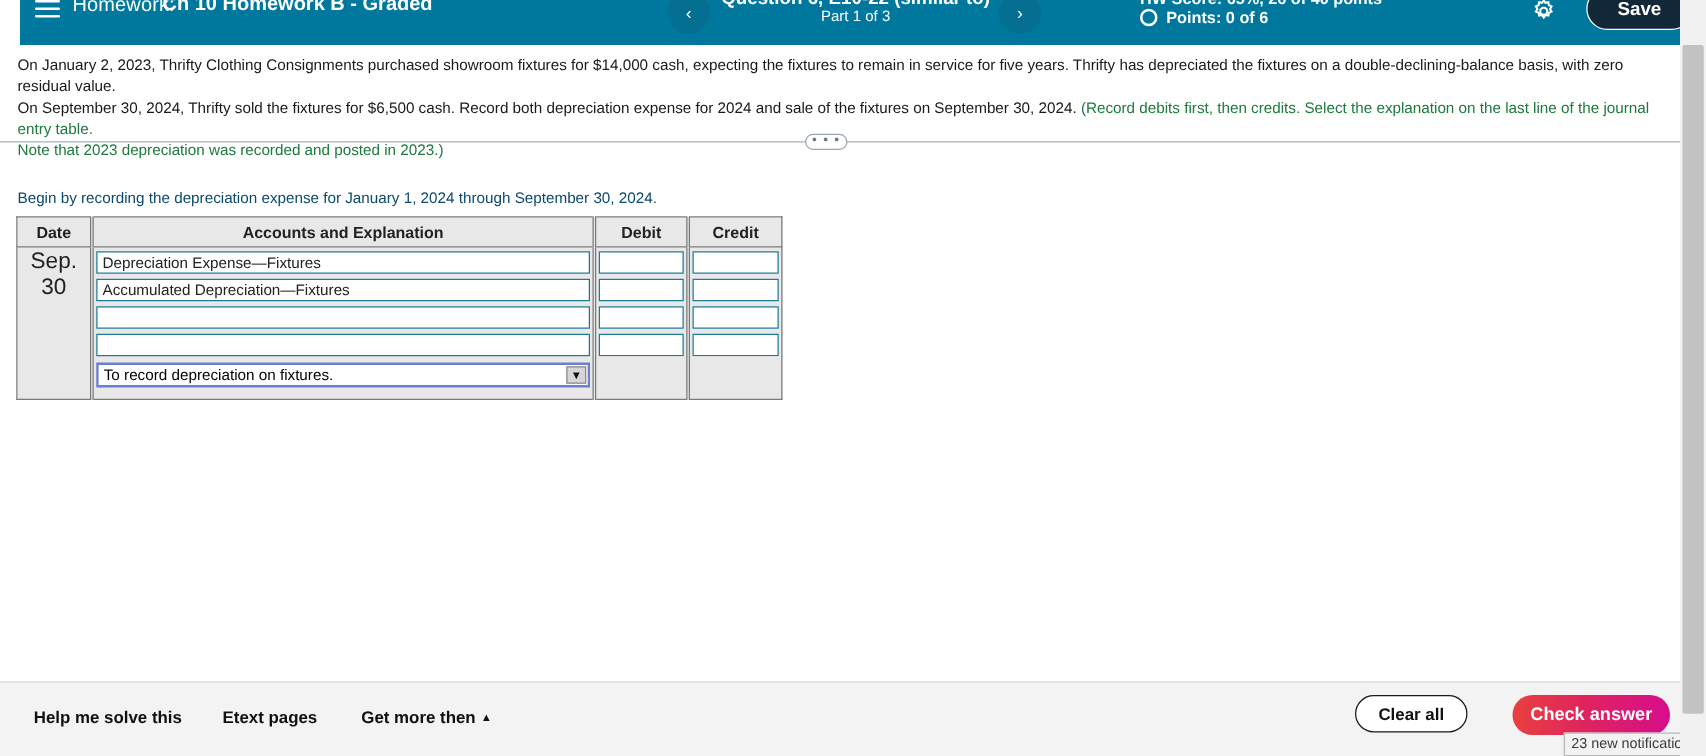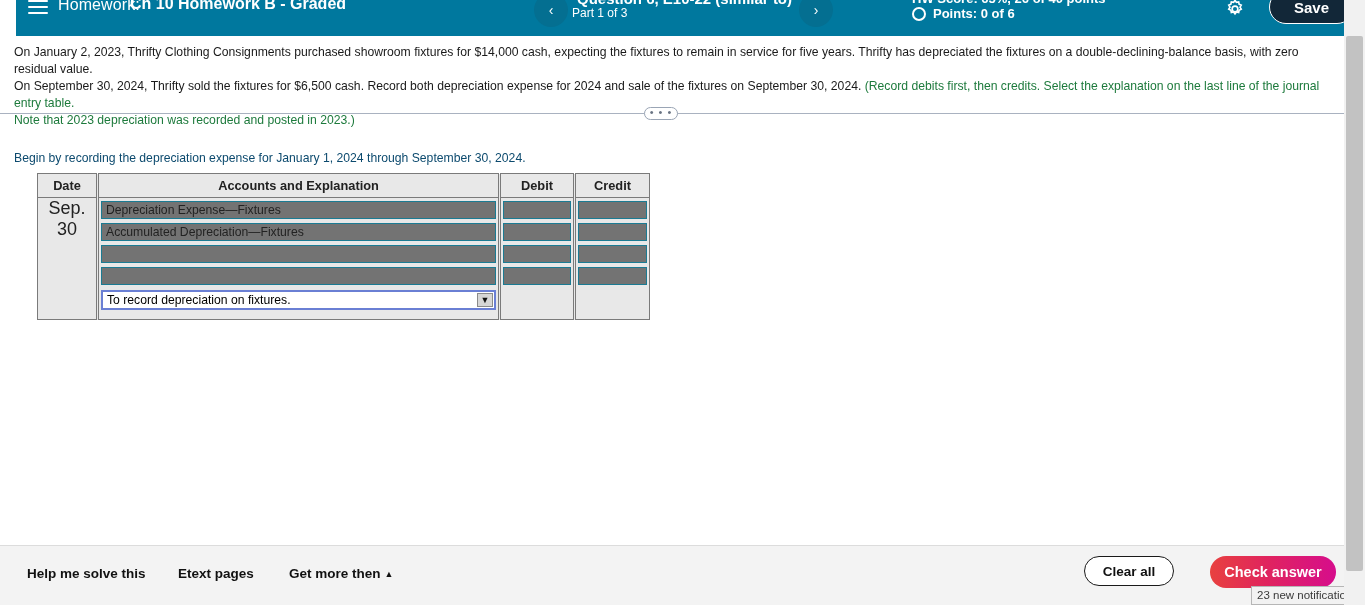--- a/index.html
+++ b/index.html
@@ -82,21 +82,21 @@
     width: 225px;
     text-align: center;
     font-size: 15px;
     font-weight: bold;
     white-space: nowrap;
   }
   .q-part {
     position: absolute;
     left: 556px; top: 6px;
     width: 225px;
-    text-align: left;
+    text-align: center;
     font-size: 12px;
     font-weight: 400;
   }
 
   .hw-score {
     position: absolute;
     left: 896px; top: -9px;
     font-size: 13px;
     font-weight: bold;
     white-space: nowrap;
@@ -188,21 +188,20 @@
     color: #0c4a6e;
   }
 
   
   .jtable {
     position: absolute;
     top: 173px; left: 13px;
     border-collapse: collapse;
     background: #ffffff;
     font-size: 12.5px;
-    margin-left: 24px;
   }
   .jtable th {
     background: #e8e8e8;
     border: 1px solid #7a7a7a;
     border-right: 3px double #7a7a7a;
     font-weight: bold;
     color: #222222;
     height: 24px;
     padding: 0 4px;
     font-size: 12.8px;
@@ -232,21 +231,21 @@
   }
 
   .cellstack { padding: 3px 2px 4px 2px; }
 
   .field {
     display: block;
     width: 100%;
     height: 18px;
     margin-bottom: 4px;
     border: 1px solid #1b7b93;
-    background: #737373;
+    background: #ffffff;
     font-family: "Liberation Sans", sans-serif;
     font-size: 12.2px;
     color: #222222;
     padding: 0 3px;
     outline: none;
   }
   .field.acct { padding-left: 4px; }
   .field:last-of-type { margin-bottom: 0; }
 
   .selwrap {

